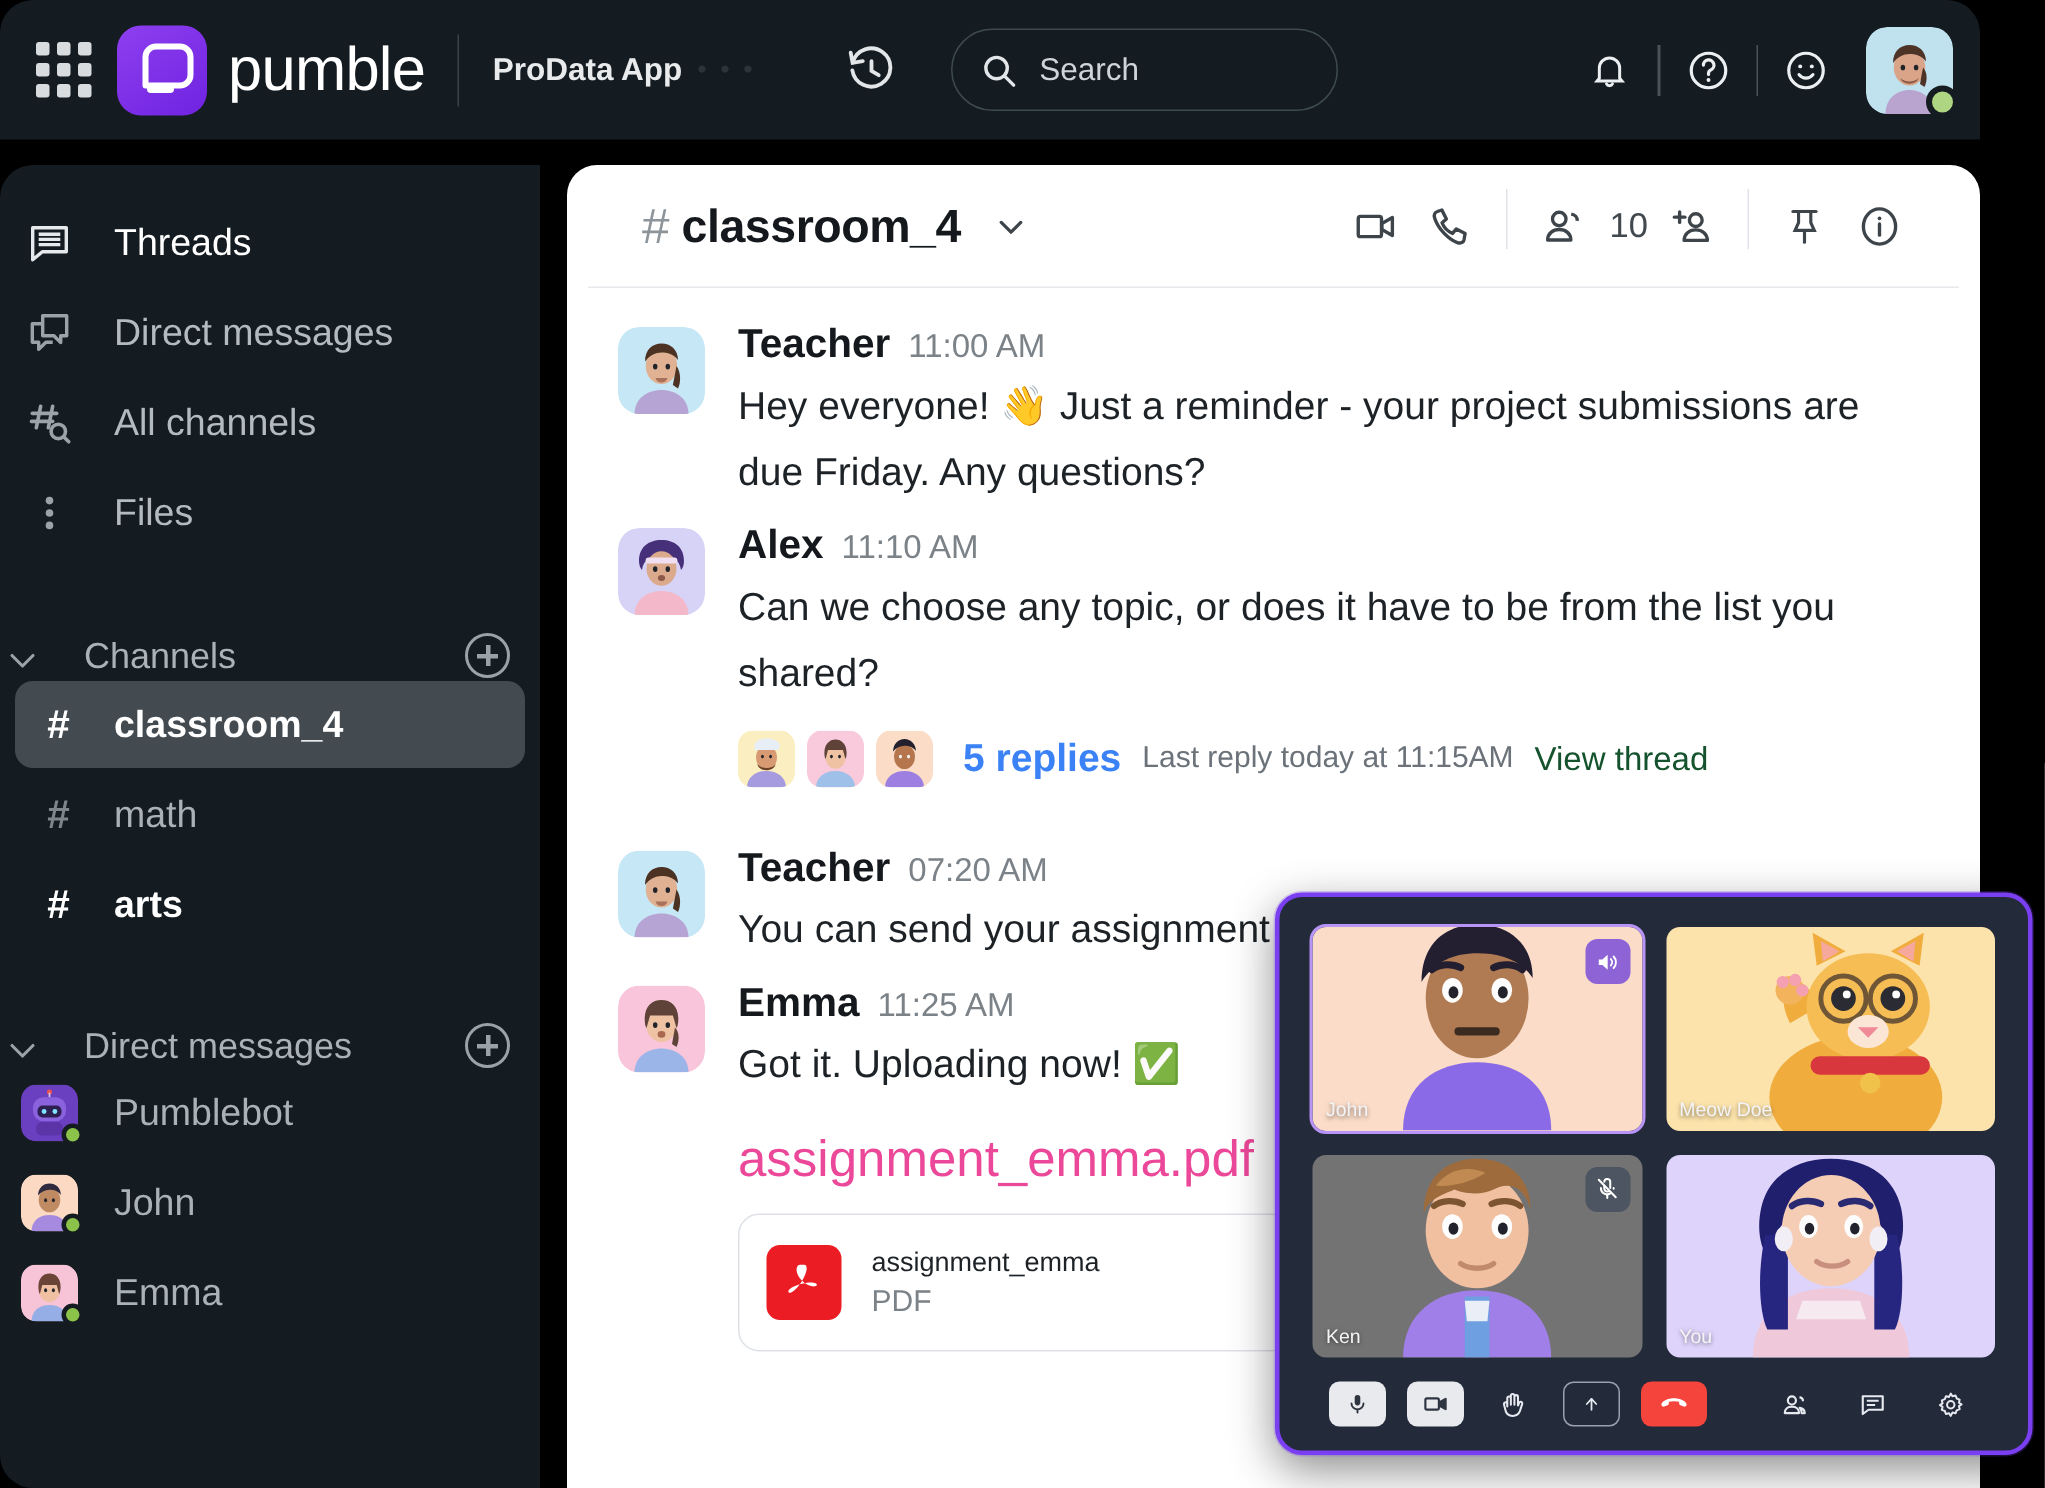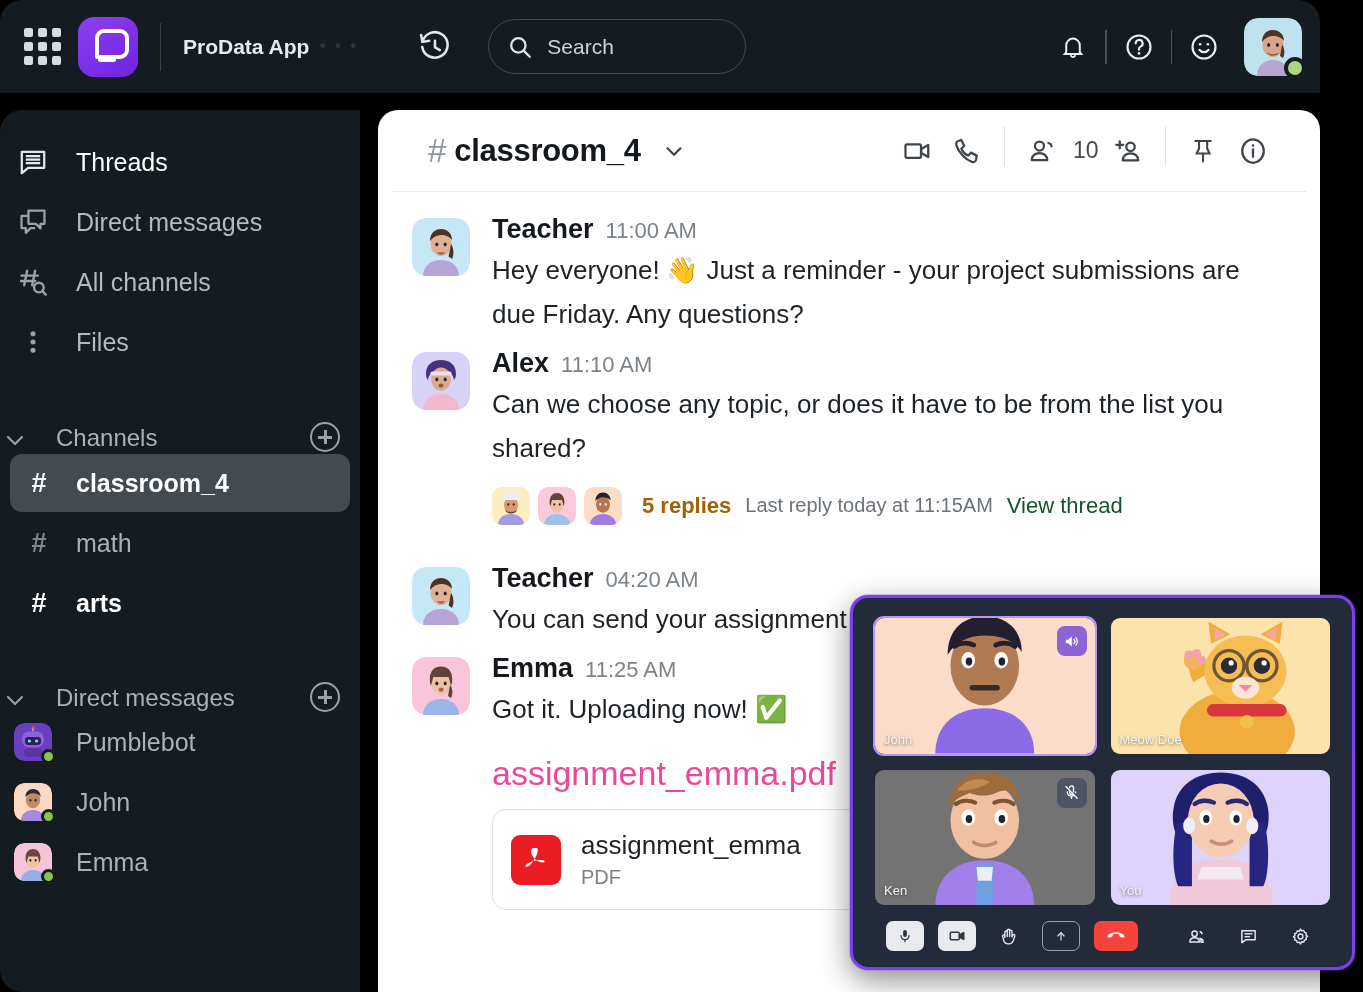--- a/index.html
+++ b/index.html
@@ -313,21 +313,21 @@
   .thread-row {
     display: flex; align-items: center;
     gap: 14px;
     margin: 16px 0 26px 0;
     cursor: pointer;
   }
   .thread-avs { display: flex; gap: 8px; }
   .thread-avs .ta {
     width: 38px; height: 38px; border-radius: 10px; overflow: hidden;
   }
-  .thread-replies { font-size: 22px; color: #a16207; font-weight: 700; margin-left: 6px; }
+  .thread-replies { font-size: 26px; color: #3b82f6; font-weight: 700; margin-left: 6px; }
   .thread-last { font-size: 20px; color: #6b7279; }
   .thread-view { font-size: 22px; color: #14532d; }
 
   .file-name-row {
     display: flex; align-items: center; gap: 18px;
     margin-top: 22px;
     cursor: pointer;
   }
   .file-name { font-size: 34px; color: #ec4899; }
   .file-card {
@@ -339,21 +339,21 @@
     display: flex; align-items: center; gap: 20px;
     cursor: pointer;
   }
   .pdf-icon {
     width: 50px; height: 50px;
     background: #eb1c24;
     border-radius: 9px;
     display: flex; align-items: center; justify-content: center;
     flex: 0 0 50px;
   }
-  .file-card-title { font-size: 26px; color: #1d2227; }
+  .file-card-title { font-size: 18px; color: #1d2227; }
   .file-card-sub { font-size: 20px; color: #7b8288; margin-top: 5px; }
 
   
   .call-panel {
     position: absolute;
     left: 850px; top: 595px;
     width: 505px; height: 375px;
     background: #232a3a;
     border: 3px solid #7b3ff2;
     border-radius: 18px;
@@ -425,20 +425,21 @@
         <i></i>
         <i></i>
         <i></i>
         <i></i>
     </div>
 
     <div class="brand">
       <div class="brand-logo">
         <span class="glyph"></span>
       </div>
+      <div class="brand-name">pumble</div>
     </div>
 
     <div class="vdivider-lg"></div>
 
     <div class="workspace">ProData App</div>
     <div class="wsdots">• • •</div>
 
     <div class="history-icon">
       <svg width="34" height="34" viewBox="0 0 24 24" fill="none" stroke="#e3e6e8" stroke-width="1.8" stroke-linecap="round">
         <path d="M3.2 8.2 A9 9 0 1 1 3 12"></path>
@@ -790,21 +791,21 @@
             <path d="M18 23c0-8 5-12 11-12s11 4 11 11c-3-4-7-5-11-5s-8 2-11 6z" fill="#4b3223"></path>
             <path d="M39 26c3 4 3 11 1 15l-3.4-2.4z" fill="#4b3223"></path>
             <ellipse cx="24.8" cy="26.4" rx="1.5" ry="1.9" fill="#22242c"></ellipse>
             <ellipse cx="33.2" cy="26.4" rx="1.5" ry="1.9" fill="#22242c"></ellipse>
             <path d="M25 34h8c-1 4-7 4-8 0z" fill="#a9715a"></path>
           </svg>
         </div>
         <div class="msg-body">
           <div class="msg-meta">
             <span class="msg-author">Teacher</span>
-            <span class="msg-time">04:20 AM</span>
+            <span class="msg-time">07:20 AM</span>
           </div>
           <div class="msg-text nowrap">You can send your assignment</div>
         </div>
       </div>
 
       <div class="msg">
         <div class="msg-avatar">
           <svg viewBox="0 0 58 58" width="58" height="58">
             <rect width="58" height="58" rx="14" fill="#f8c5da"></rect>
             <path d="M11 58c0-10 8-16 18-16s18 6 18 16z" fill="#9cb5e8"></path>

